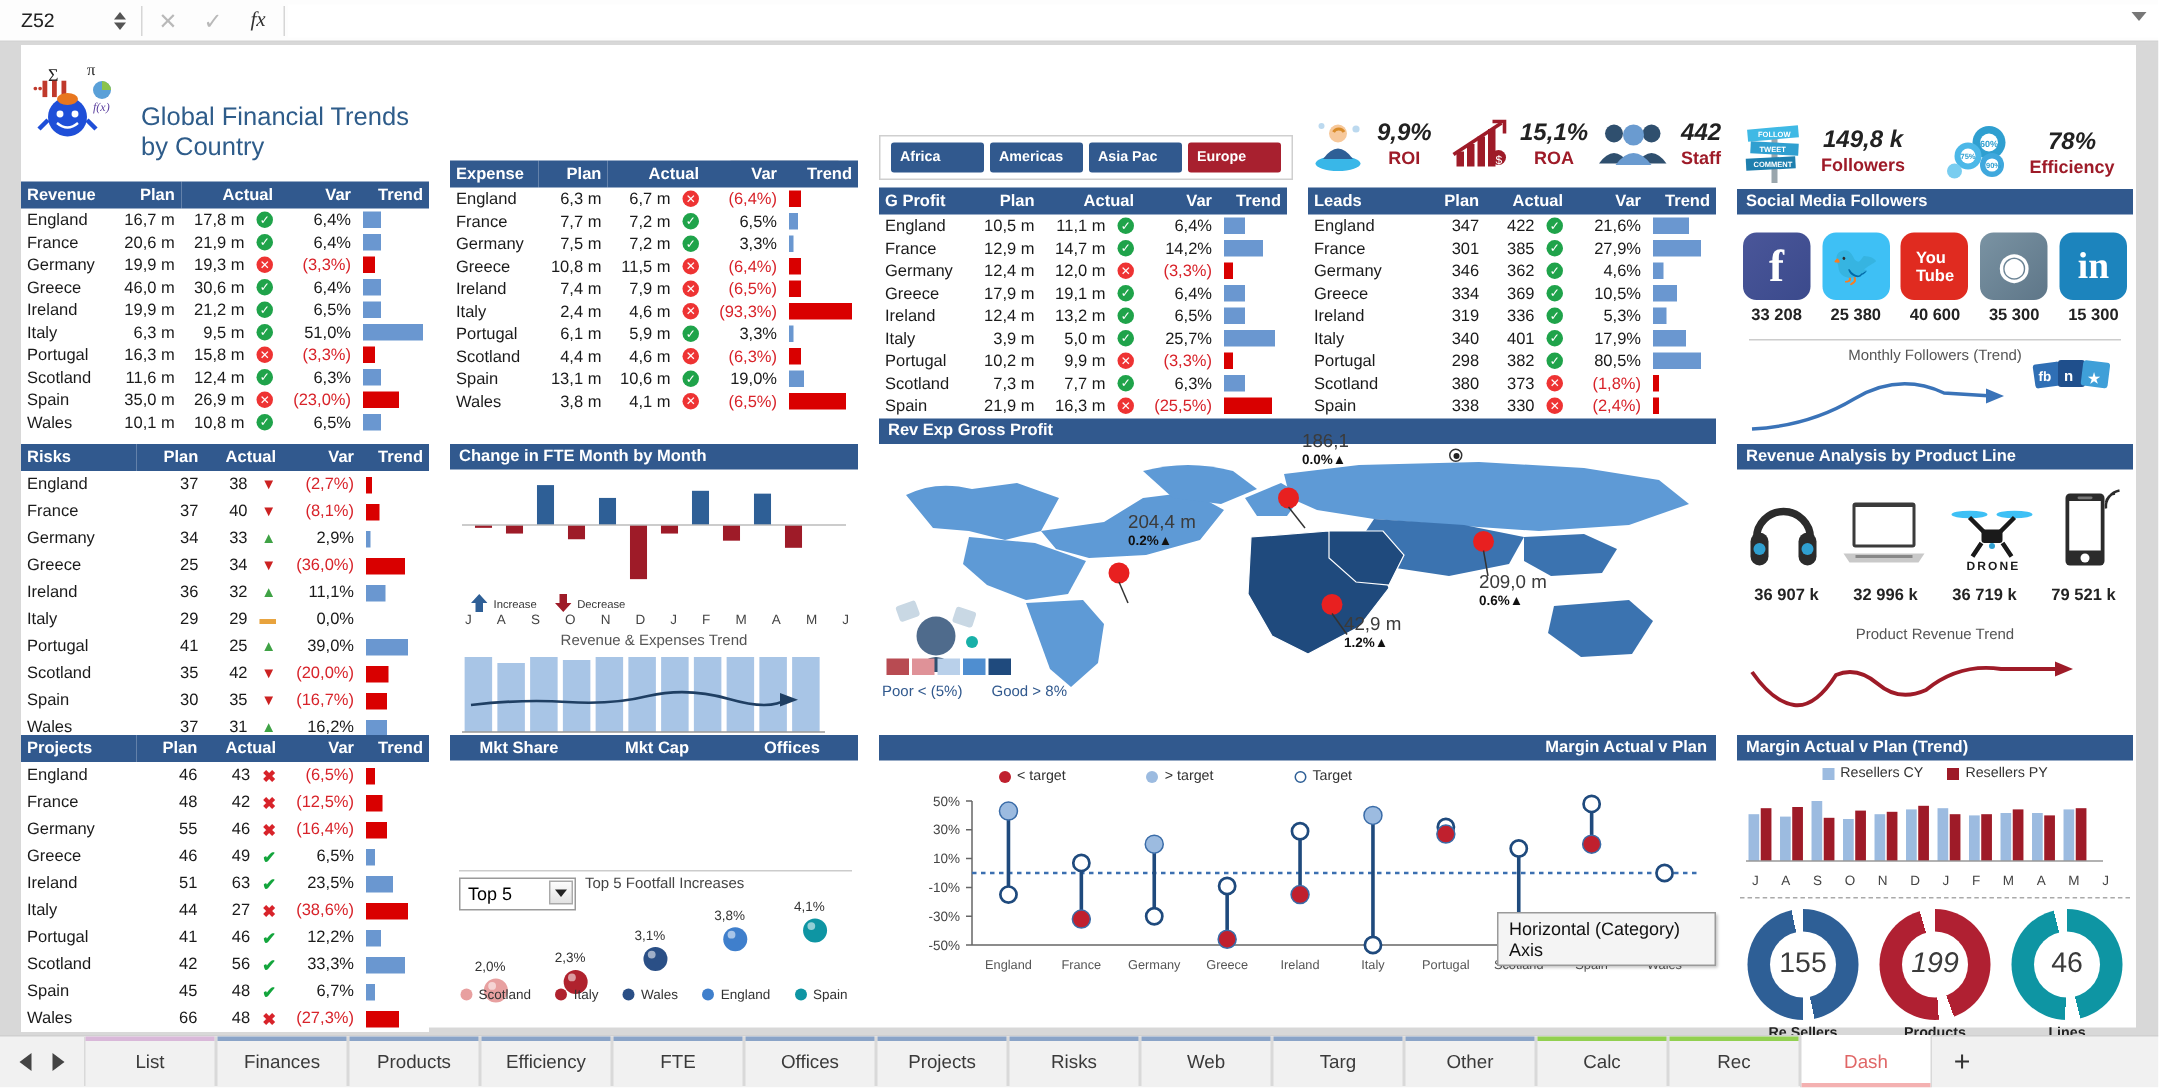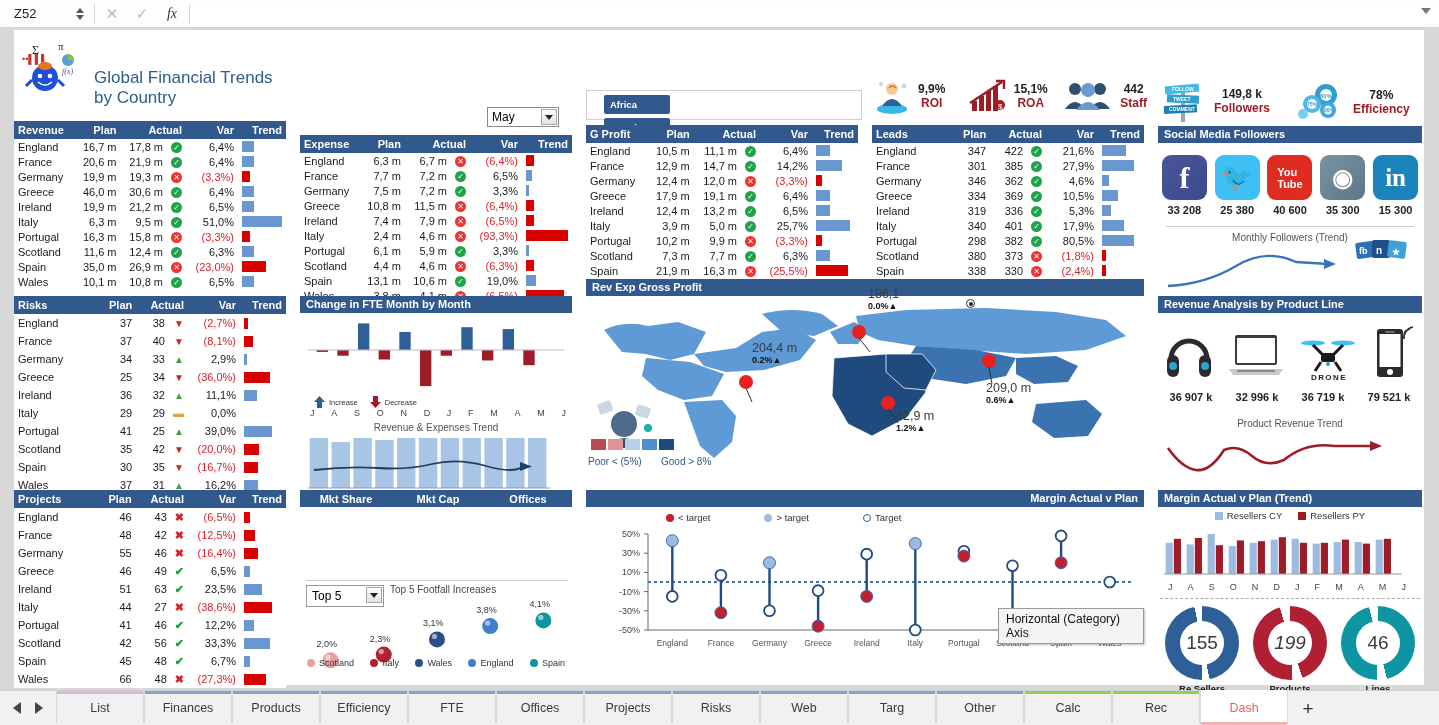--- a/index.html
+++ b/index.html
@@ -82,30 +82,30 @@
     position:relative;
   }
   .sel-arrow {
     position:absolute; right:1px; top:1px; width:16px; height:16px;
     background:linear-gradient(#fdfdfd,#e2e2e2); border:1px solid #a9a9a9;
     display:flex; align-items:center; justify-content:center;
   }
   .sel-arrow i { width:0;height:0;border-left:4px solid transparent;border-right:4px solid transparent;border-top:5px solid #222;display:block;}
 
   
-  .region-box { border:1px solid #cfcfcf; padding:4px 17px; display:flex; gap:4px;flex-direction:column; }
+  .region-box { border:1px solid #cfcfcf; padding:4px 7px; display:flex; gap:4px; }
   .region-btn {
     background:#31598e; color:#fff; font-size:9.5px; font-weight:bold;
     padding:4px 6px; width:66px; border-radius:2px;
   }
   .region-btn.active { background:#a8202f; }
 
   
   .kpi-widget { display:flex; align-items:center; gap:6px; }
-  .kpi-num { font-size:12px; font-weight:bold; color:#222; text-align:center; }
+  .kpi-num { font-size:16px; font-weight:bold; color:#222; text-align:center;font-style:italic; }
   .kpi-lbl { font-size:12px; font-weight:bold; color:#9e1b28; text-align:center; }
 
   
   .soc { width:45px;height:45px;border-radius:9px;display:flex;align-items:center;justify-content:center;color:#fff;font-weight:bold; }
   .soc-fb{background:linear-gradient(135deg,#4a5699,#3b4a8c);font-size:30px;font-family:"Liberation Serif",serif;}
   .soc-tw{background:#3ec0f5;font-size:26px;}
   .soc-yt{background:#e02b20;font-size:11px;}
   .soc-ig{background:linear-gradient(135deg,#7a93a3,#5e7688);font-size:24px;}
   .soc-li{background:#1c84bd;font-size:25px;font-weight:bold;font-family:"Liberation Serif",serif;}
   .soc-num { font-size:11px;font-weight:bold;color:#222;text-align:center;margin-top:4px; }
@@ -410,21 +410,21 @@
       <td class="icon-cell"><span class="ic green">✓</span></td>
       <td class="var">6,5%</td>
       <td class="trend-cell">
         <span class="tb pos" style="width:12px"></span>
               </td>
     </tr>
           </tbody>
     </table>
   </div>
 
-  <div class="panel" style="left:286px;top:105px;width:272px;">
+  <div class="panel" style="left:286px;top:77px;width:272px;">
     <table class="kpi">
       <thead>
             <tr>
         <th class="lft">Expense</th>
         <th>Plan</th>
         <th colspan="2">Actual</th>
         <th>Var</th>
         <th>Trend</th>
       </tr>
           </thead>

